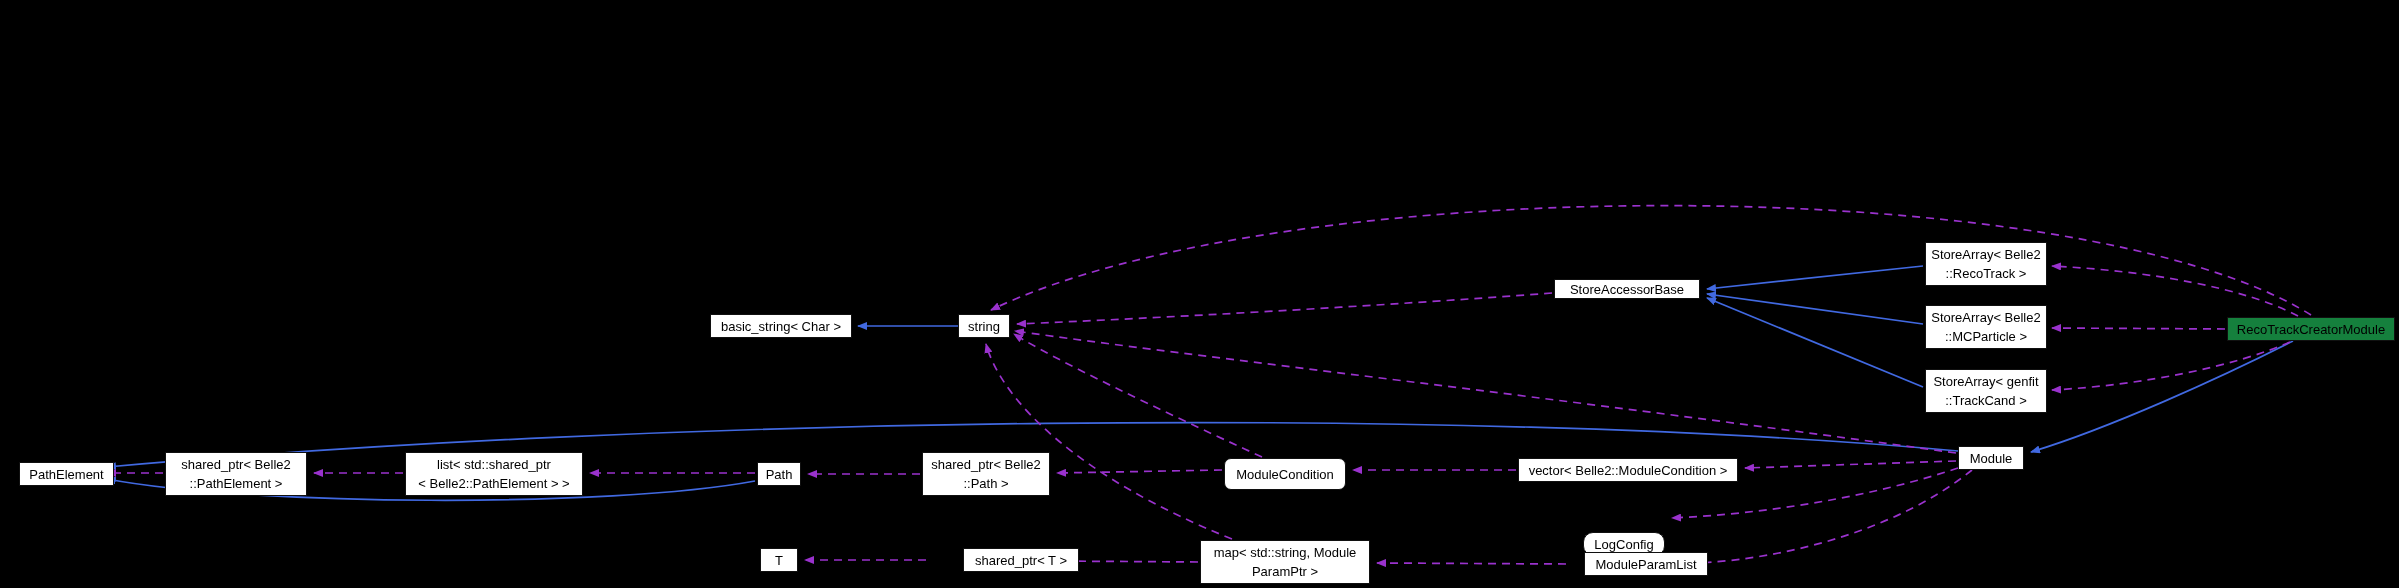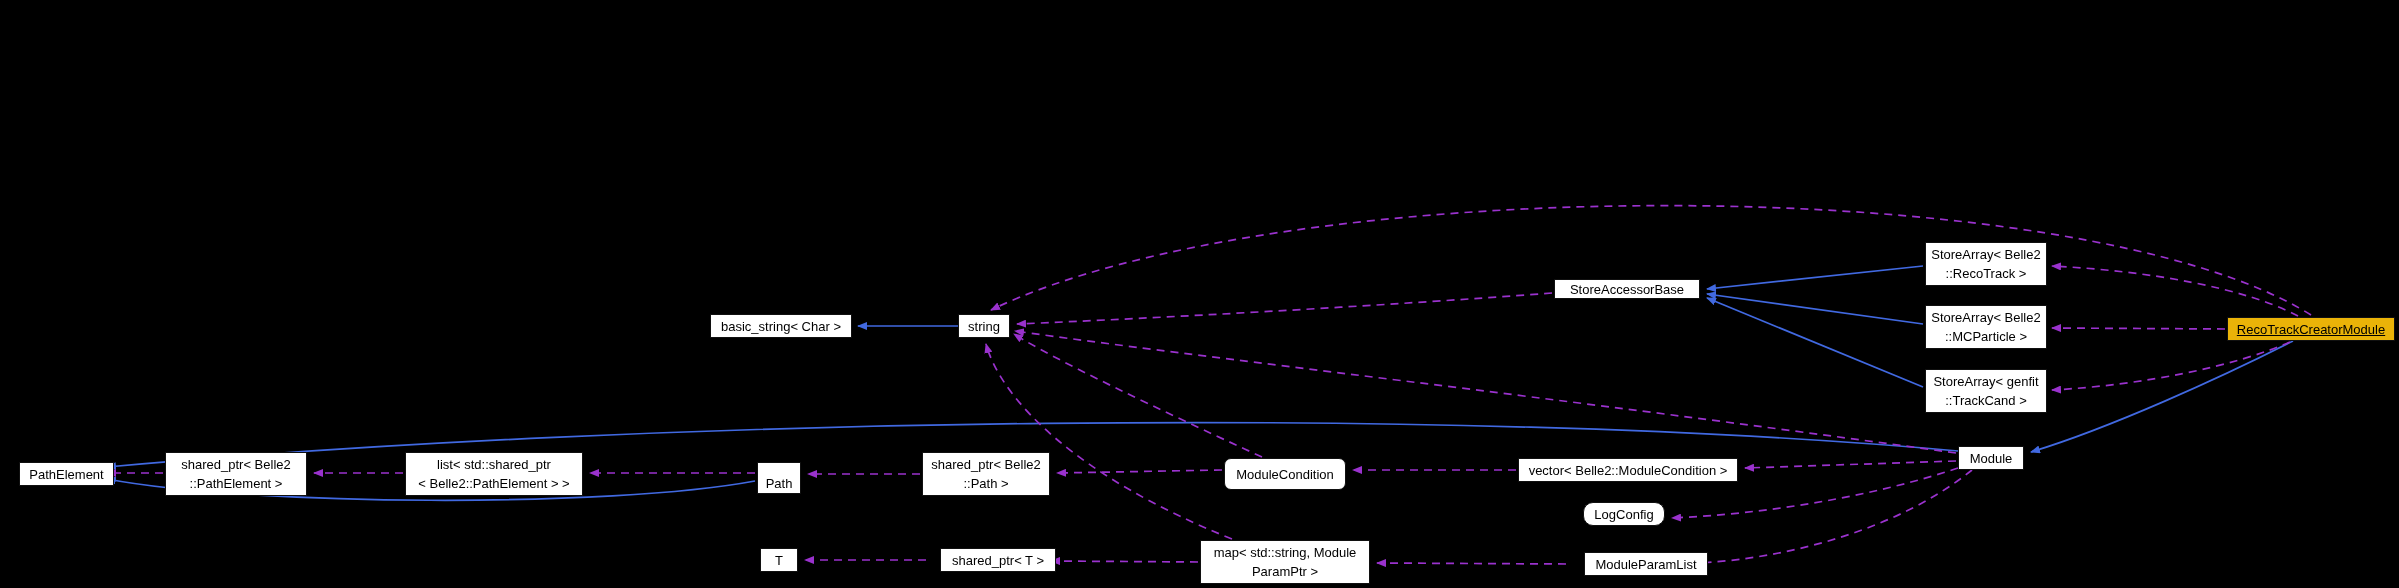--- a/index.html
+++ b/index.html
@@ -31,22 +31,21 @@
     flex-direction: column;
     align-items: center;
     justify-content: center;
     font-size: 13px;
     line-height: 19px;
     white-space: nowrap;
     text-align: center;
     cursor: pointer;
   }
   .node.highlight {
-    background: #eab308;
-    text-decoration: underline;
+    background: #15803d;
   }
   .edge-inherit {
     fill: none;
     stroke-width: 1.7;
   }
   .edge-use {
     fill: none;
     stroke-width: 1.7;
     stroke-dasharray: 8 6;
   }
@@ -97,47 +96,47 @@
         <span>PathElement</span>
       </div>
       <div class="node" style="left: 165px; top: 452px; width: 142px; height: 44px;">
         <span>shared_ptr&lt; Belle2</span>
         <span>::PathElement &gt;</span>
       </div>
       <div class="node" style="left: 405px; top: 452px; width: 178px; height: 44px;">
         <span>list&lt; std::shared_ptr</span>
         <span>&lt; Belle2::PathElement &gt; &gt;</span>
       </div>
-      <div class="node" style="left: 757px; top: 462px; width: 44px; height: 32px; justify-content: flex-end;">
+      <div class="node" style="left: 757px; top: 462px; width: 44px; height: 24px;">
         <span>Path</span>
       </div>
       <div class="node" style="left: 922px; top: 452px; width: 128px; height: 44px;">
         <span>shared_ptr&lt; Belle2</span>
         <span>::Path &gt;</span>
       </div>
       <div class="node" style="left: 1224px; top: 458px; width: 122px; height: 32px; border-radius: 7px;">
         <span>ModuleCondition</span>
       </div>
       <div class="node" style="left: 1518px; top: 458px; width: 220px; height: 24px;">
         <span>vector&lt; Belle2::ModuleCondition &gt;</span>
       </div>
       <div class="node" style="left: 1958px; top: 446px; width: 66px; height: 24px;">
         <span>Module</span>
       </div>
-      <div class="node" style="left: 1583px; top: 502px; width: 82px; height: 24px; border-radius: 10px;">
+      <div class="node" style="left: 1583px; top: 532px; width: 82px; height: 24px; border-radius: 10px;">
         <span>LogConfig</span>
       </div>
       <div class="node" style="left: 1568px; top: 552px; width: 124px; height: 24px; margin-left: 16px;">
         <span>ModuleParamList</span>
       </div>
       <div class="node" style="left: 1200px; top: 540px; width: 170px; height: 44px;">
         <span>map&lt; std::string, Module</span>
         <span>ParamPtr &gt;</span>
       </div>
-      <div class="node" style="left: 940px; top: 548px; width: 116px; height: 24px;">
+      <div class="node" style="left: 963px; top: 548px; width: 116px; height: 24px;">
         <span>shared_ptr&lt; T &gt;</span>
       </div>
       <div class="node" style="left: 760px; top: 548px; width: 38px; height: 24px;">
         <span>T</span>
       </div>
       <div class="node" style="left: 710px; top: 314px; width: 142px; height: 24px;">
         <span>basic_string&lt; Char &gt;</span>
       </div>
       <div class="node" style="left: 958px; top: 314px; width: 52px; height: 24px;">
         <span>string</span>

